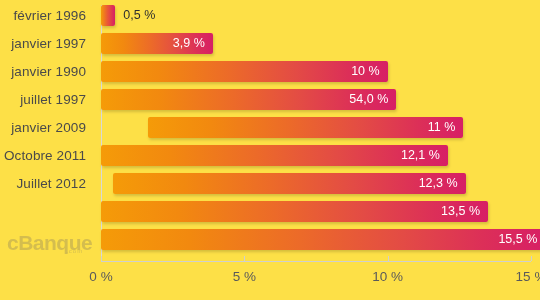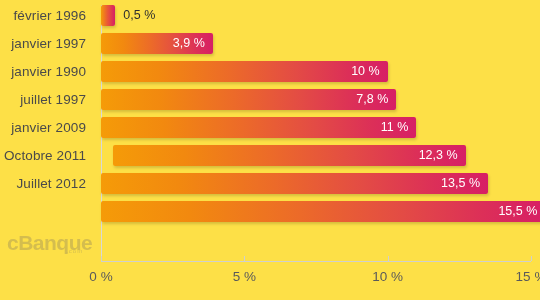--- a/index.html
+++ b/index.html
@@ -180,26 +180,31 @@
           <div class="bar-value-in">3,9 %</div>
         </div>
       </div>
       <div class="bar-row">
         <div class="bar grad" style="width: 286.667px;">
           <div class="bar-value-in">10 %</div>
         </div>
       </div>
       <div class="bar-row">
         <div class="bar grad" style="width: 295.267px;">
-          <div class="bar-value-in">7,8 %</div>
-        </div>
-      </div>
-      <div class="bar-row">
-        <div class="bar grad" style="width: 315.333px;">
+          <div class="bar-value-in">54,0 %</div>
+        </div>
+      </div>
+      <div class="bar-row">
+        <div class="bar grad" style="width: 315.333px; margin-left: 47px;">
           <div class="bar-value-in">11 %</div>
+        </div>
+      </div>
+      <div class="bar-row">
+        <div class="bar grad" style="width: 346.867px;">
+          <div class="bar-value-in">12,1 %</div>
         </div>
       </div>
       <div class="bar-row">
         <div class="bar grad" style="width: 352.6px; margin-left: 12px;">
           <div class="bar-value-in">12,3 %</div>
         </div>
       </div>
       <div class="bar-row">
         <div class="bar grad" style="width: 387px;">
           <div class="bar-value-in">13,5 %</div>

